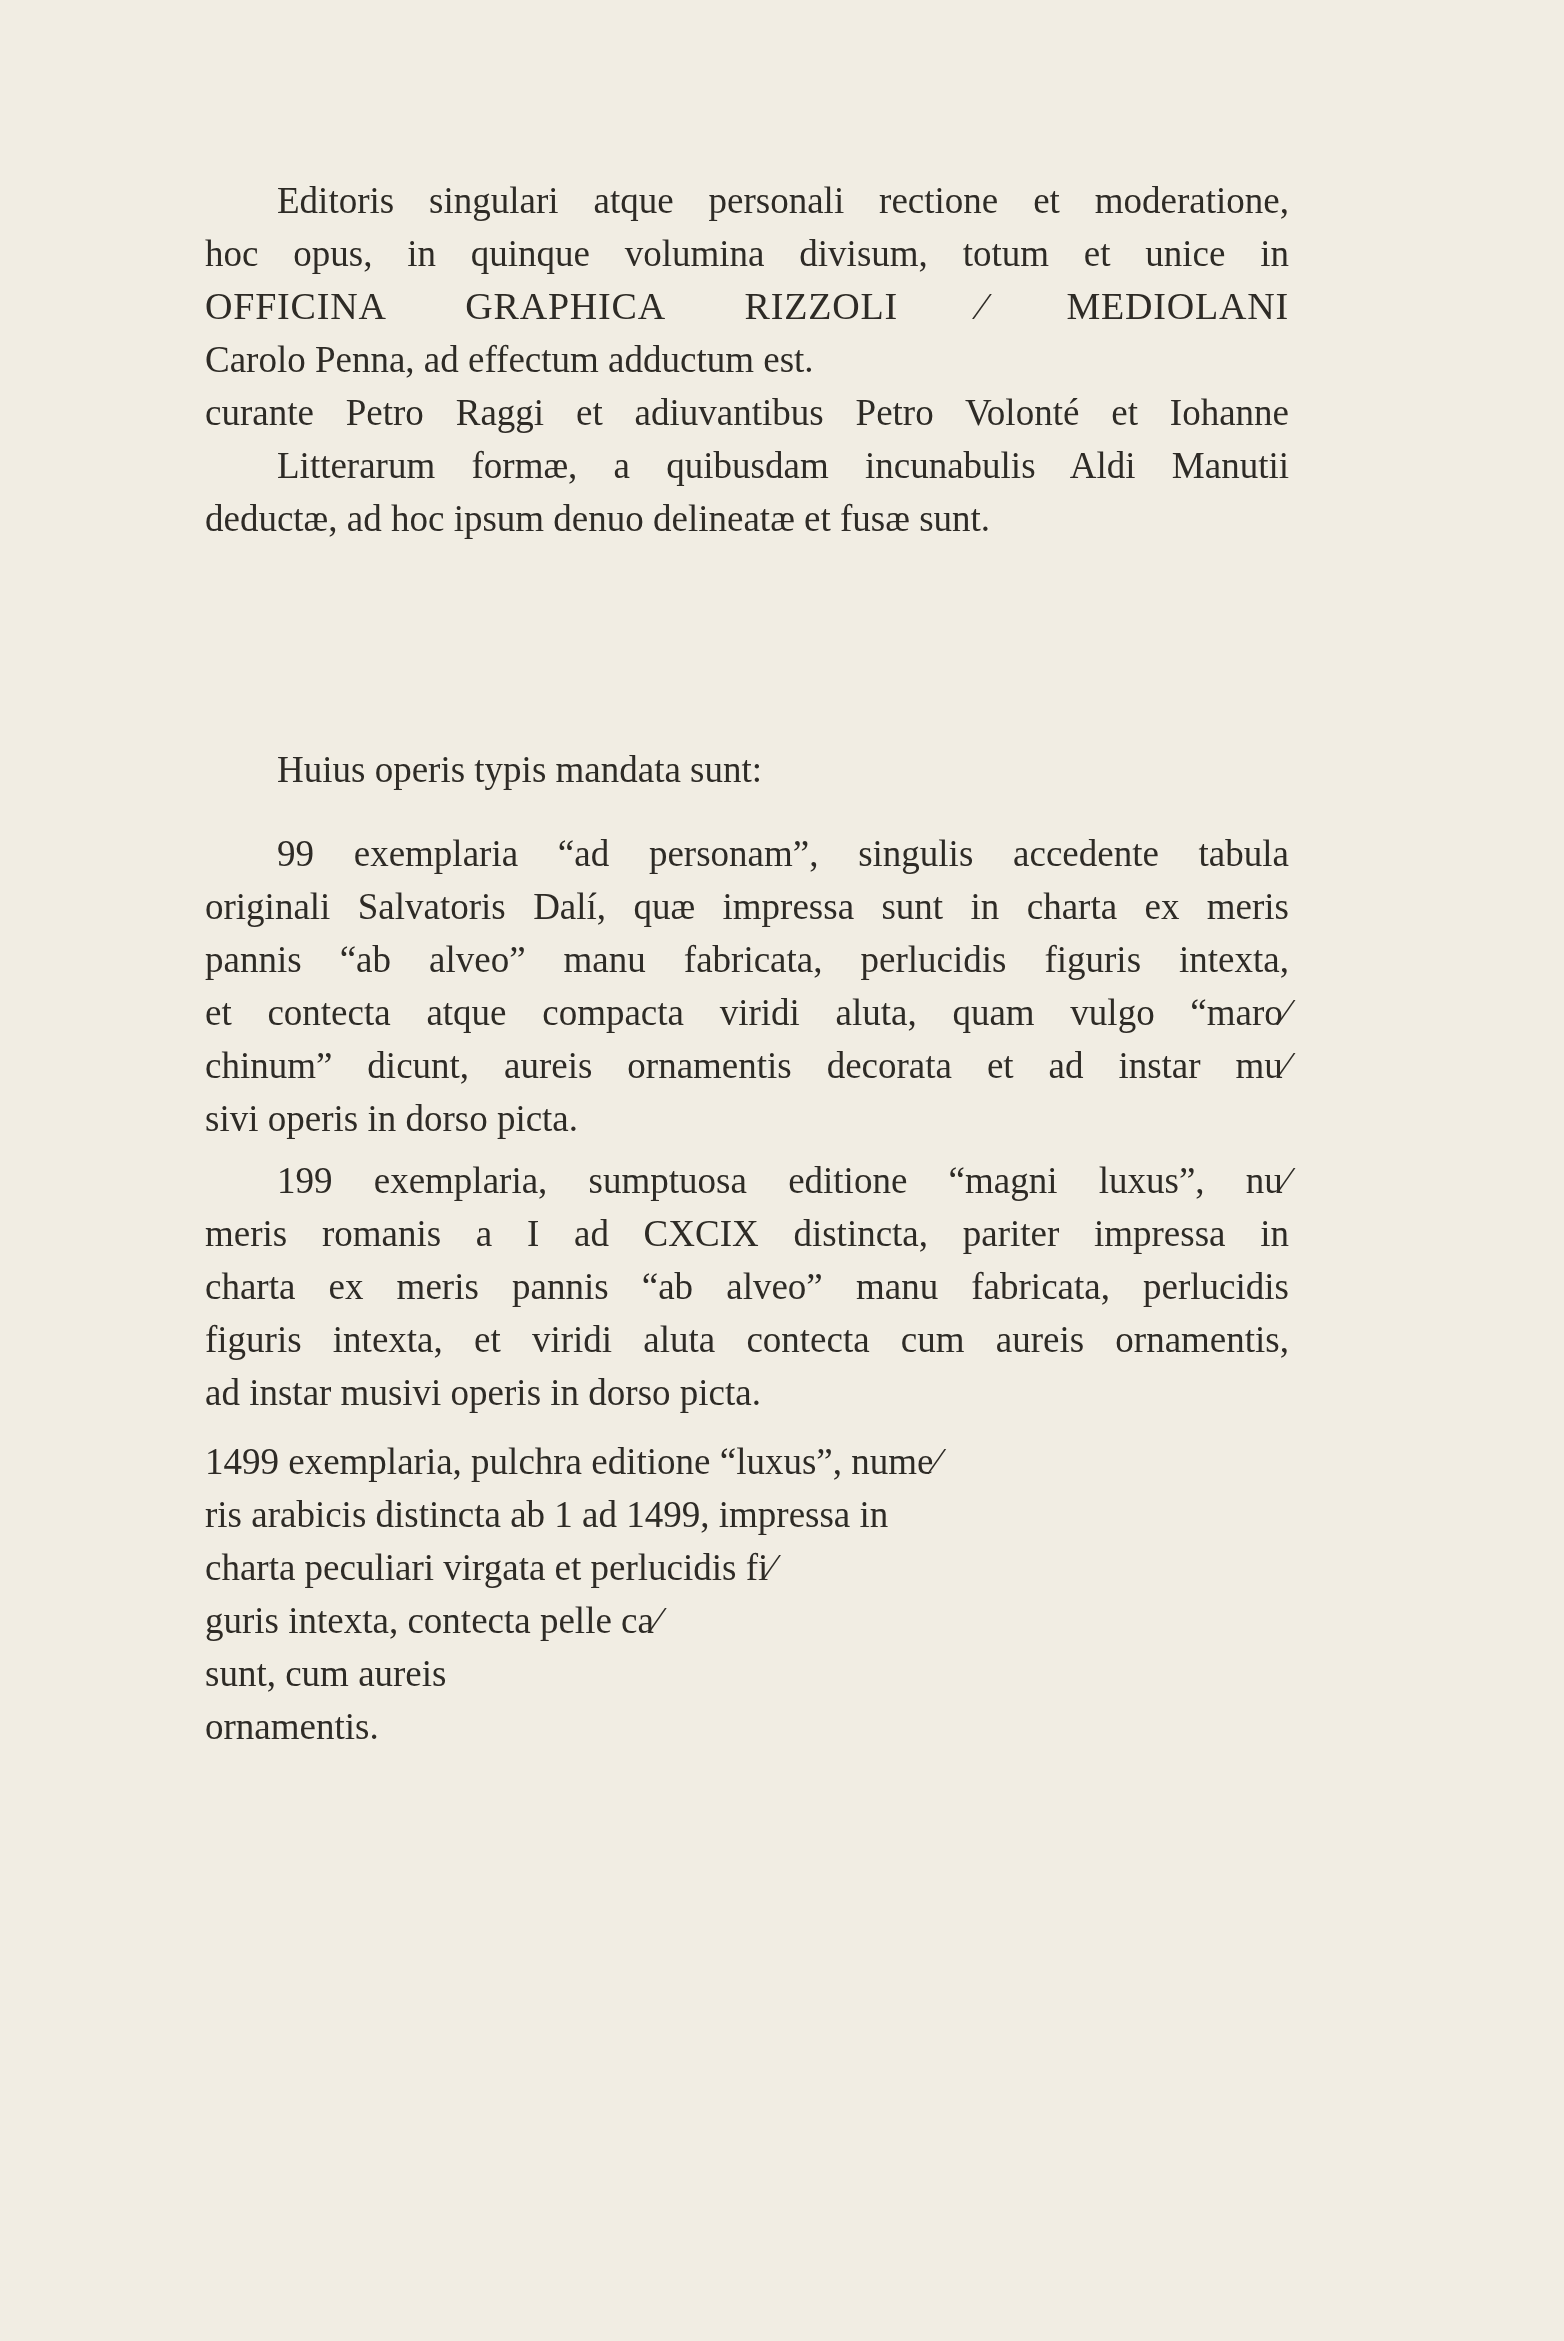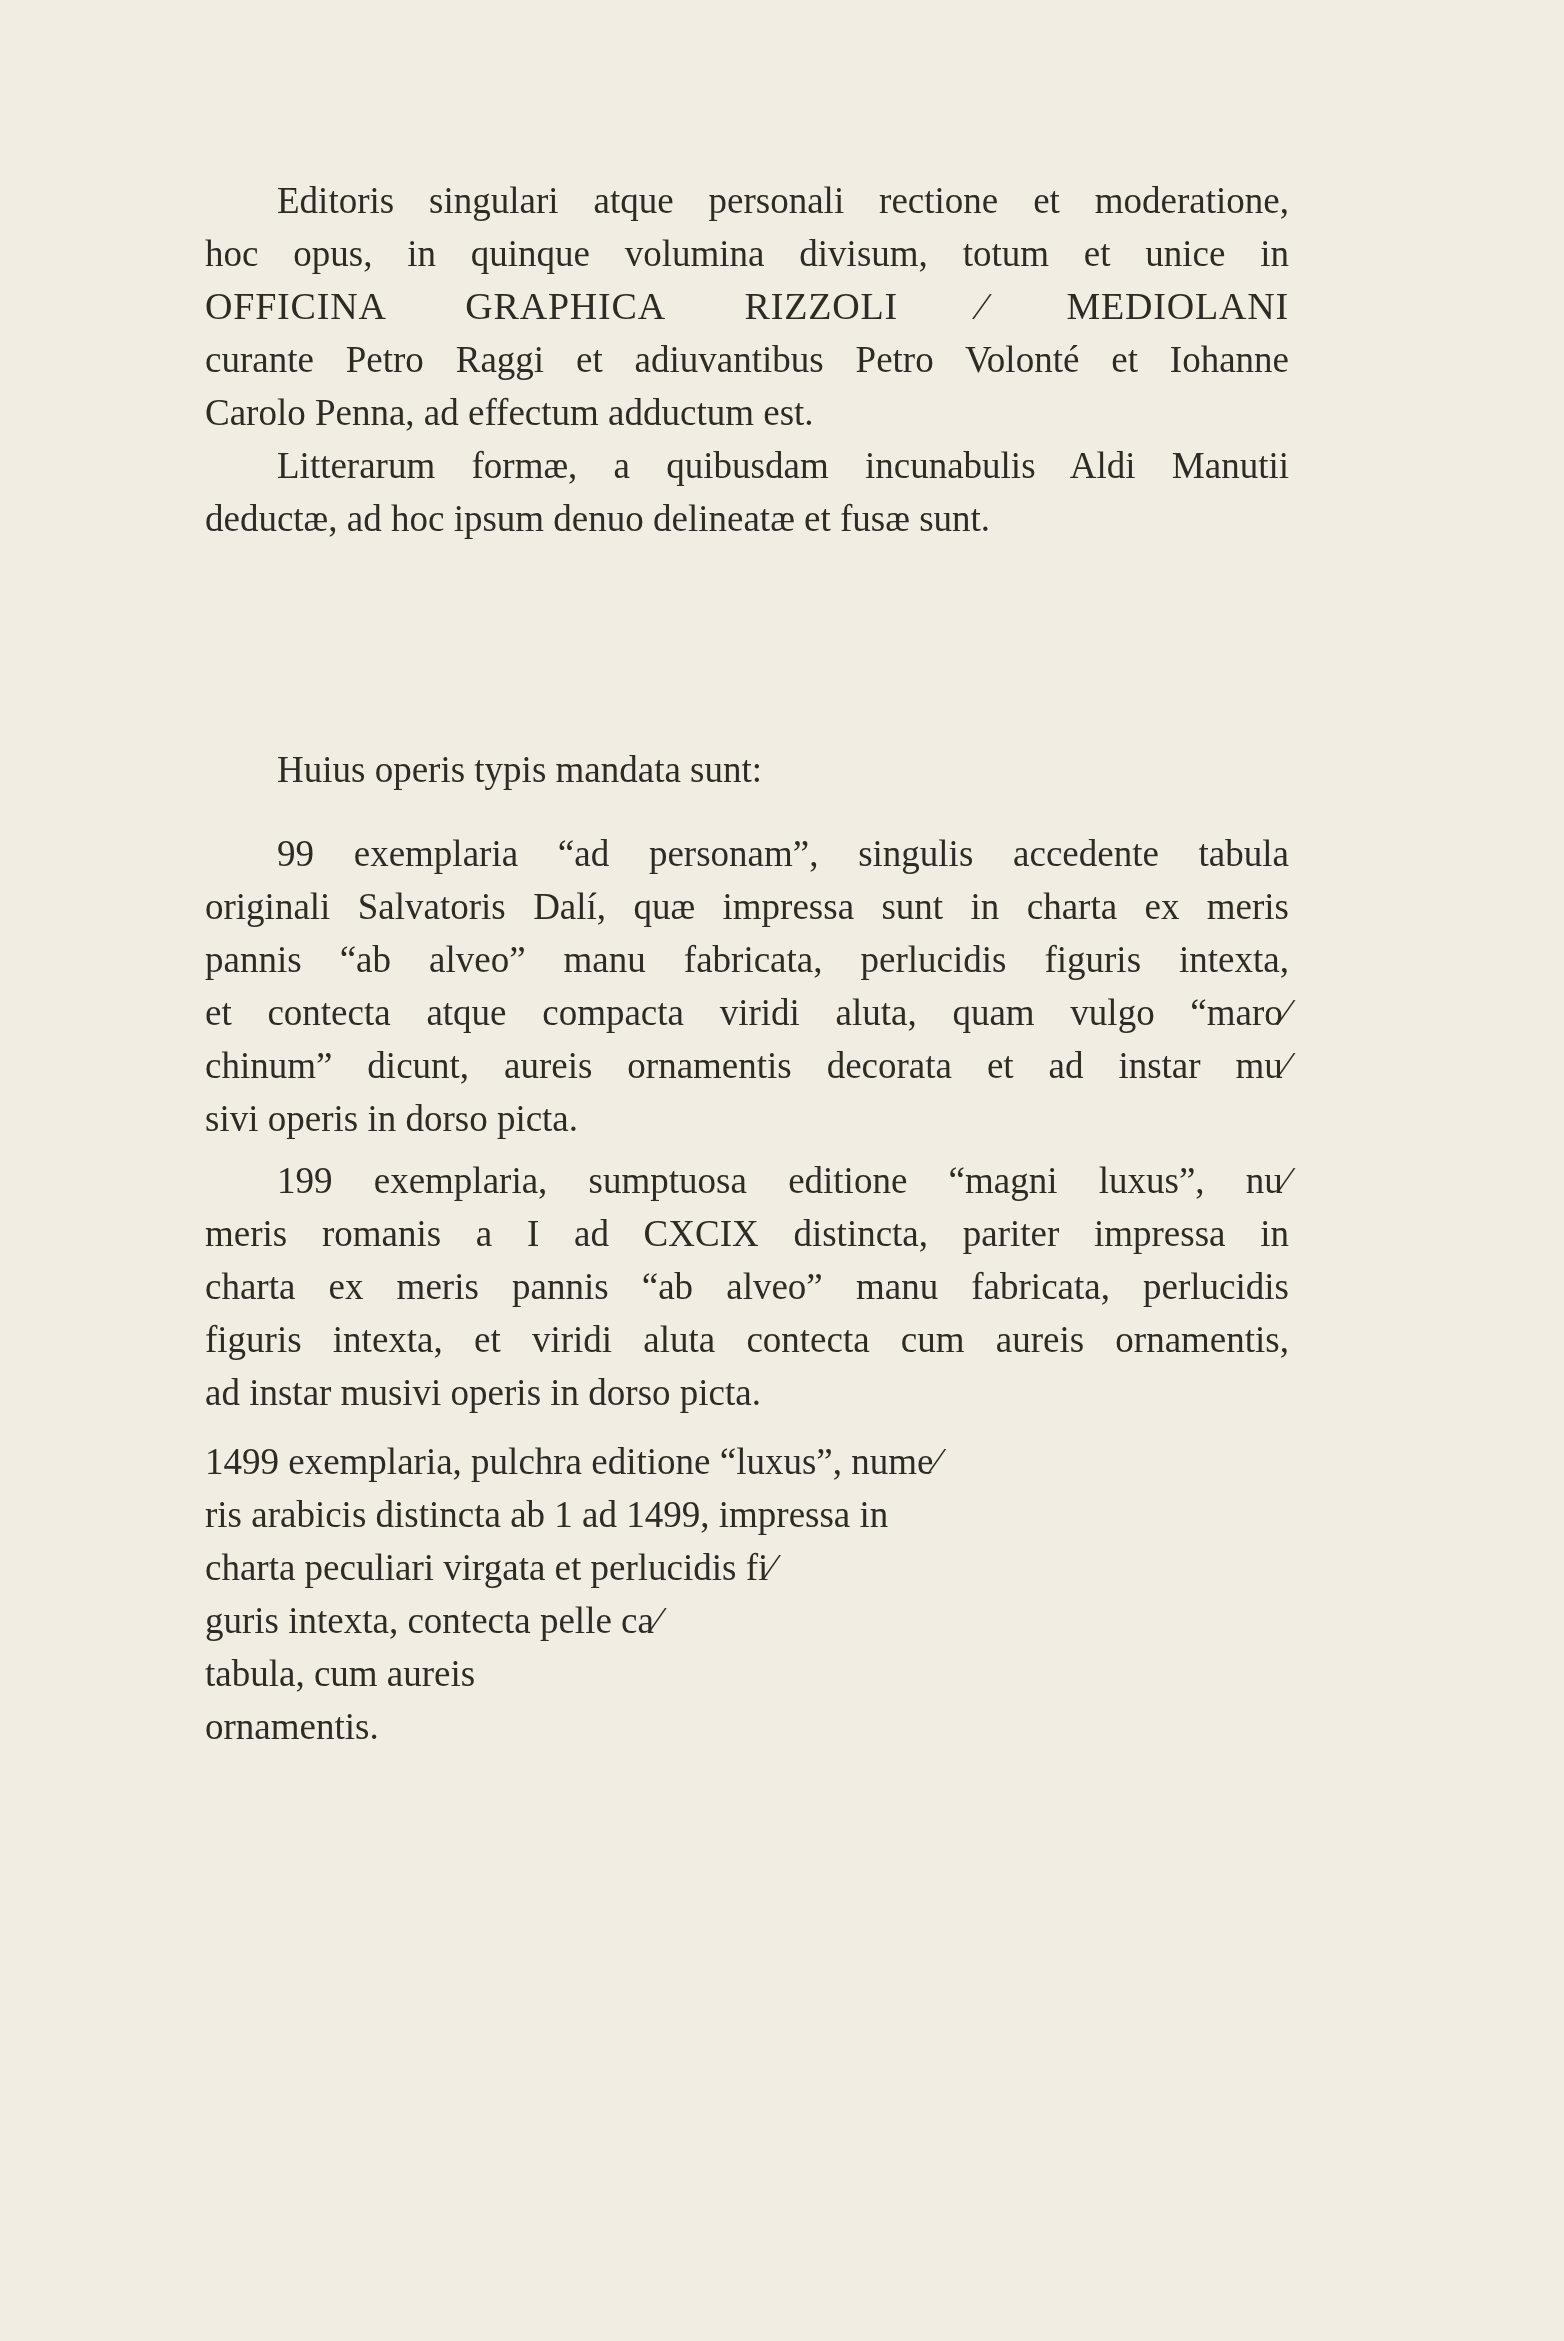--- a/index.html
+++ b/index.html
@@ -33,22 +33,22 @@
 </style>
 </head>
 <body>
 
 <div class="page">
   <div class="text-block" id="text-block">
       <div class="sec justify">
         <div class="line indent just">Editoris singulari atque personali rectione et moderatione,</div>
         <div class="line just">hoc opus, in quinque volumina divisum, totum et unice in</div>
         <div class="line caps just">OFFICINA GRAPHICA RIZZOLI ⁄ MEDIOLANI</div>
+        <div class="line">Carolo Penna, ad effectum adductum est.</div>
         <div class="line just">curante Petro Raggi et adiuvantibus Petro Volonté et Iohanne</div>
-        <div class="line">Carolo Penna, ad effectum adductum est.</div>
       </div>
       <div class="sec justify">
         <div class="line indent just">Litterarum formæ, a quibusdam incunabulis Aldi Manutii</div>
         <div class="line">deductæ, ad hoc ipsum denuo delineatæ et fusæ sunt.</div>
       </div>
       <div class="spacer" style="height: 198px;"></div>
       <div class="sec left">
         <div class="line indent">Huius operis typis mandata sunt:</div>
       </div>
       <div class="spacer" style="height: 31px;"></div>
@@ -67,18 +67,18 @@
         <div class="line just">charta ex meris pannis “ab alveo” manu fabricata, perlucidis</div>
         <div class="line just">figuris intexta, et viridi aluta contecta cum aureis ornamentis,</div>
         <div class="line">ad instar musivi operis in dorso picta.</div>
       </div>
       <div class="spacer" style="height: 16px;"></div>
       <div class="sec center">
         <div class="line">1499 exemplaria, pulchra editione “luxus”, nume⁄</div>
         <div class="line">ris arabicis distincta ab 1 ad 1499, impressa in</div>
         <div class="line">charta peculiari virgata et perlucidis fi⁄</div>
         <div class="line">guris intexta, contecta pelle ca⁄</div>
-        <div class="line">tabula, cum aureis</div>
+        <div class="line">sunt, cum aureis</div>
         <div class="line">ornamentis.</div>
       </div>
     </div>
 </div>
 
 
 </body></html>

